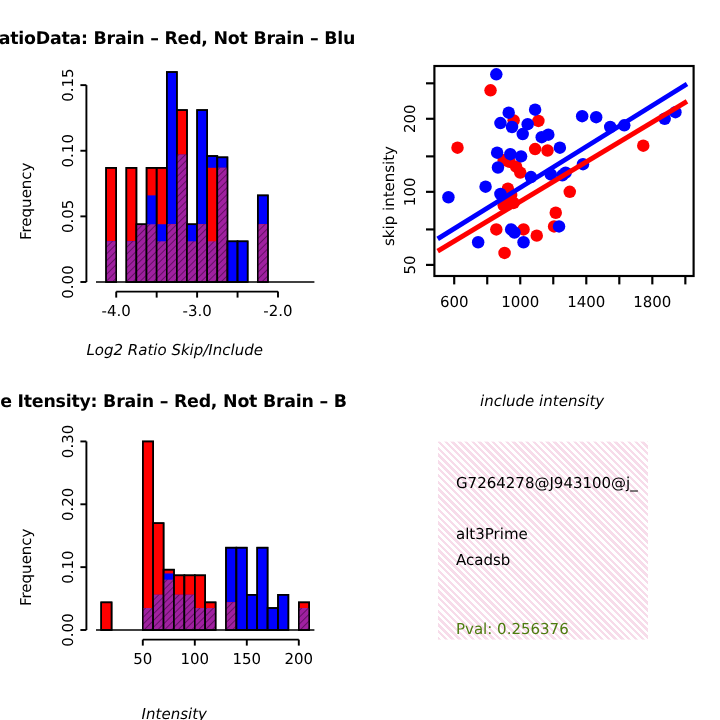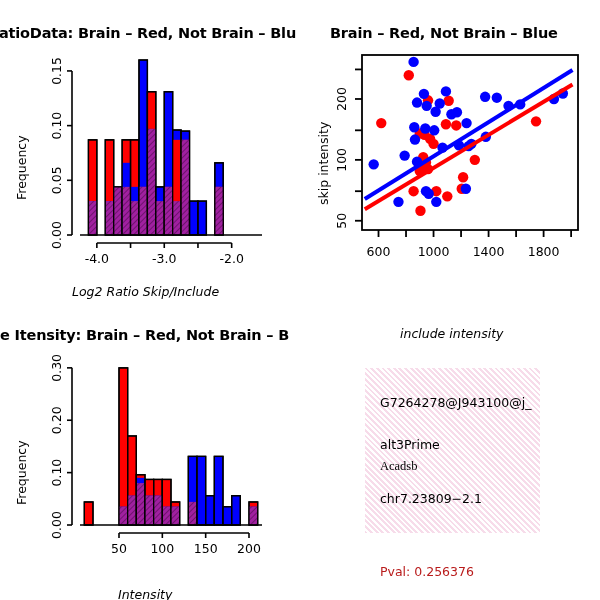--- a/index.html
+++ b/index.html
@@ -6,21 +6,21 @@
   body{width:600px;height:600px;position:relative;overflow:hidden;
        font-family:"DejaVu Sans","Liberation Sans",sans-serif;color:#000;}
   .panel{position:absolute;}
   .ttl{position:absolute;font-weight:bold;font-size:14.5px;white-space:nowrap;letter-spacing:-0.2px;}
   .axlab{position:absolute;font-size:12.5px;white-space:nowrap;font-style:italic;}
   .vlab{position:absolute;font-size:12.5px;white-space:nowrap;
         transform-origin:0 0;transform:rotate(-90deg);}
   svg{display:block;overflow:visible;}
   .infobox{position:absolute;box-sizing:border-box;}
   .infotxt{position:absolute;font-size:12.5px;white-space:nowrap;}
-  .pval{color:#b91c1c;margin-top:48px;}
+  .pval{color:#4d7c0f;}
 </style>
 </head>
 <body>
 
 <div class="panel" style="left:0;top:0;width:300px;height:310px;">
 
   <div class="ttl" style="left:-12px;top:25px;">RatioData: Brain – Red, Not Brain – Blu</div>
 
   <div class="vlab" style="left:14px;top:200px;">Frequency</div>
 
@@ -102,21 +102,20 @@
         <line x1="197.96296296296296" y1="243" x2="197.96296296296296" y2="248" stroke="#000" stroke-width="1.6"></line>
         <line x1="231.66666666666666" y1="243" x2="231.66666666666666" y2="248" stroke="#000" stroke-width="1.6"></line>
         <text x="231.66666666666666" y="263" font-size="12.5" font-family="&quot;DejaVu Sans&quot;,&quot;Liberation Sans&quot;,sans-serif" fill="#000" text-anchor="middle">-2.0</text>
         <line x1="80" y1="235" x2="262" y2="235" stroke="#000" stroke-width="1.3"></line>
       </g>
     </svg>
 </div>
 
 <div class="panel" style="left:300px;top:0;width:300px;height:310px;">
 
-  <div class="ttl" style="left:30px;top:25px;">Brain – Red, Not Brain – Blue</div>
 
   <div class="vlab" style="left:16px;top:205px;">skip intensity</div>
 
   <div class="axlab" style="left:100px;top:284px;margin-top:42px;">include intensity</div>
 
   <svg id="svg-scatter" width="300" height="310">
       <g>
         <rect x="62" y="55" width="216" height="175" fill="none" stroke="#000" stroke-width="1.8"></rect>
         <defs>
           <clipPath id="svg-scatter-clip">
@@ -294,16 +293,15 @@
       </g>
     </svg>
 </div>
 
 <div class="panel" style="left:300px;top:305px;width:300px;height:295px;">
 
   <div class="infobox" style="left: 65px; top: 63px; width: 175px; height: 165px; background: repeating-linear-gradient(45deg, rgb(247, 220, 234) 0px, rgb(247, 220, 234) 2px, rgb(255, 255, 255) 2px, rgb(255, 255, 255) 4px);"></div>
 
   <div class="infotxt" style="left:80px;top:90px;">G7264278@J943100@j_</div>
   <div class="infotxt" style="left:80px;top:132px;">alt3Prime</div>
-  <div class="infotxt" style="left:80px;top:154px;font-family:Liberation Serif, serif;">Acadsb</div>
-  <div class="infotxt" style="left:80px;top:186px;">chr7.23809−2.1</div>
+  <div class="infotxt" style="left:80px;top:154px;">Acadsb</div>
   <div class="infotxt pval" style="left:80px;top:211px;">Pval: 0.256376</div>
 </div>
 
 </body></html>

